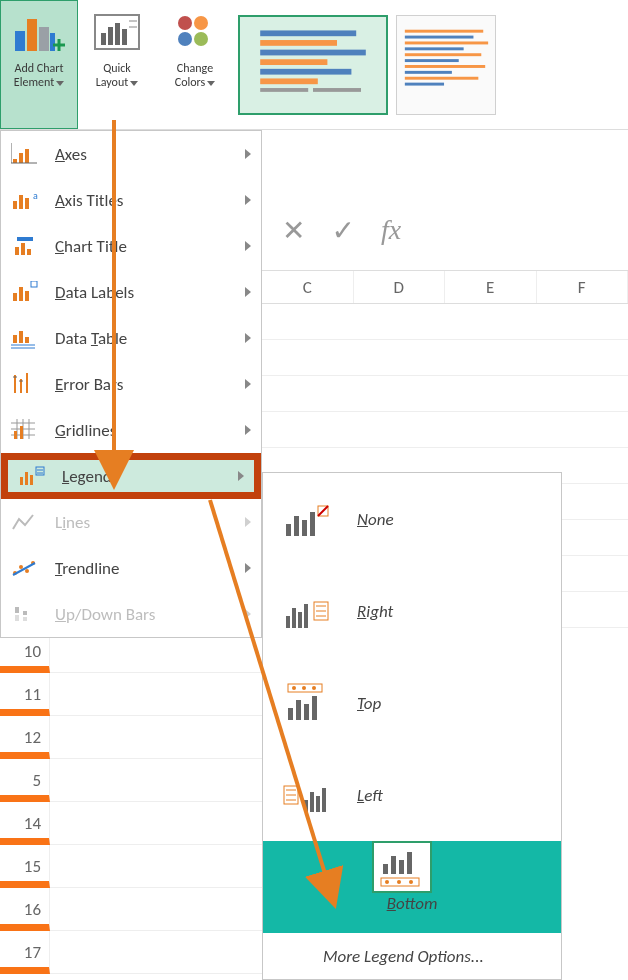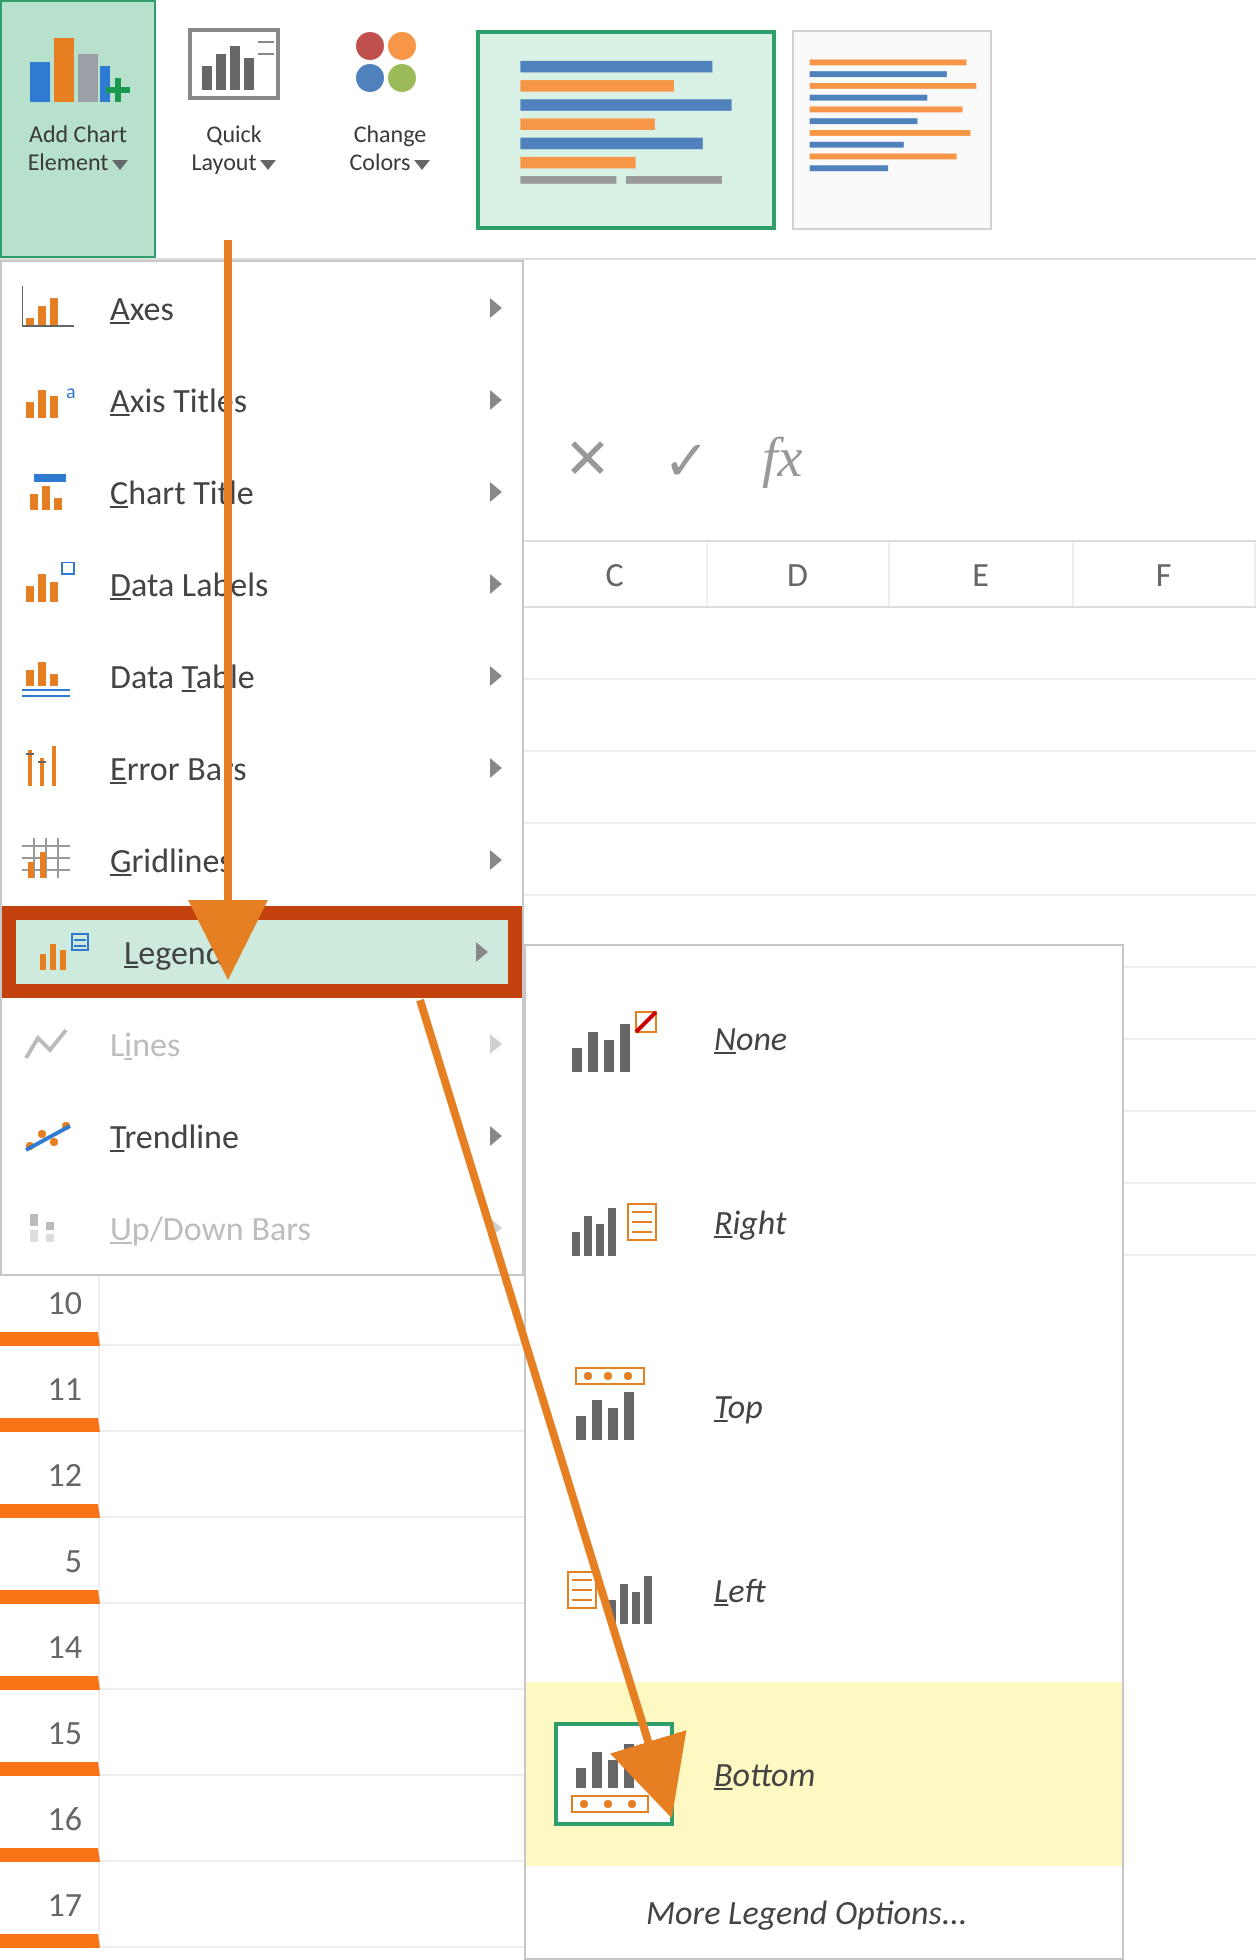--- a/index.html
+++ b/index.html
@@ -134,21 +134,22 @@
   }
   .submenu-item {
     display: flex;
     align-items: center;
     height: 92px;
     padding: 0 14px;
     color: #444;
     position: relative;
   }
   .submenu-item.highlighted {
-    background: #fef9c3;
+    background: #14b8a6;
+    flex-direction: column;
   }
   .submenu-item.highlighted .sm-icon {
     border: 2px solid #2e9e6b;
     background: #fff;
   }
   .submenu-item .sm-icon {
     width: 60px;
     height: 52px;
     display: flex;
     align-items: center;

